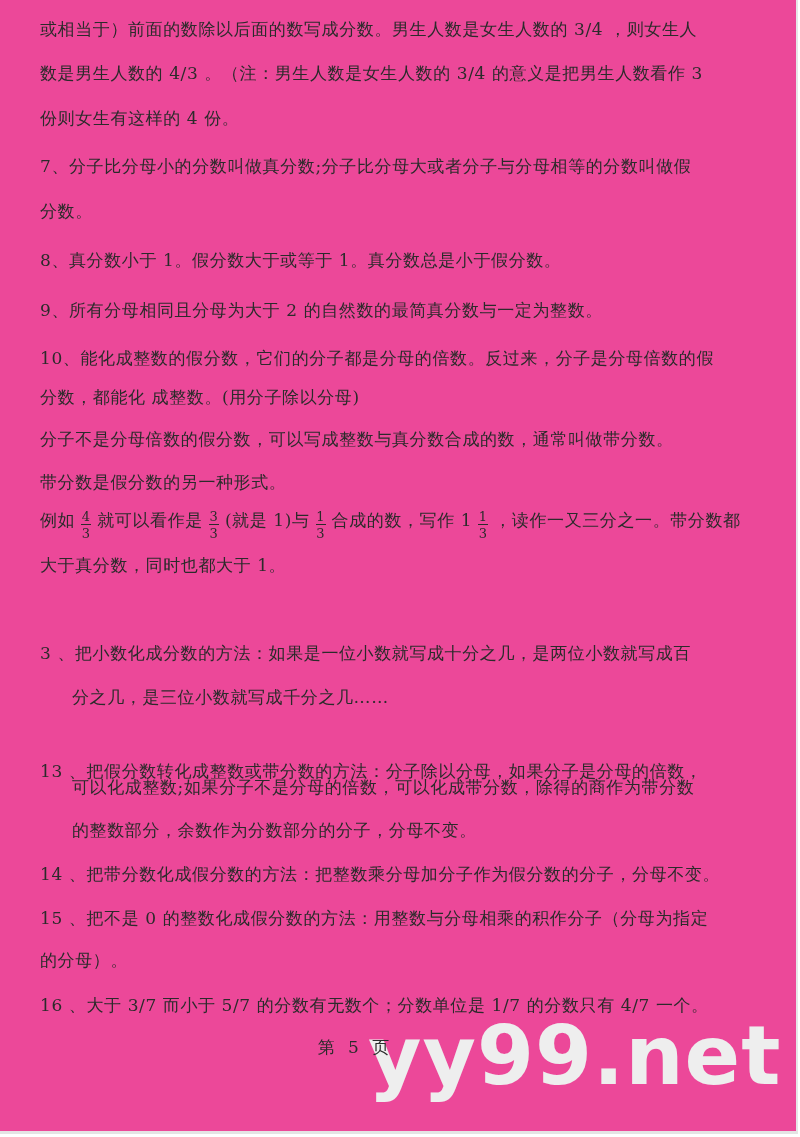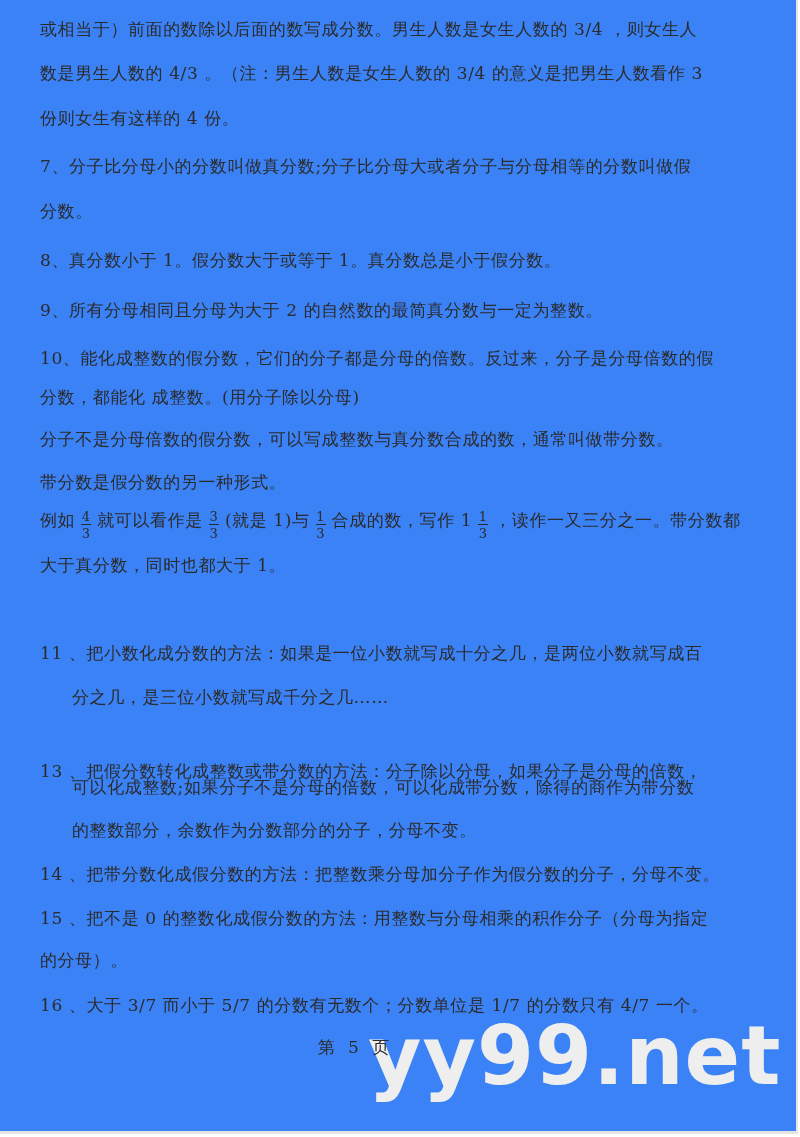--- a/index.html
+++ b/index.html
@@ -13,21 +13,21 @@
       position: relative;
       overflow: hidden;
       font-family: "DejaVu Serif", "Liberation Serif", serif;
       color: #2b2b2b;
     }
     .page {
       position: absolute;
       left: 0; top: 0;
       width: 796px;
       height: 1131px;
-      background: #3b82f6;
+      background: #ec4899;
       border-right: 2px solid #e6e6e6;
       border-bottom: 3px solid #e4e4e4;
     }
     .line {
       position: absolute;
       left: 40px;
       font-size: 17px;
       line-height: 20px;
       white-space: nowrap;
       letter-spacing: 0.6px;
@@ -102,21 +102,21 @@
     <span class="frac"><span class="num">3</span><span class="den">3</span></span>
     <span> (就是 1)与</span>
     <span class="frac"><span class="num">1</span><span class="den">3</span></span>
     <span>合成的数，写作 1</span>
     <span class="frac"><span class="num">1</span><span class="den">3</span></span>
     <span>，读作一又三分之一。带分数都</span>
   </div>
   <div class="line" style="top:555px">大于真分数，同时也都大于 1。</div>
 
 
-  <div class="line" style="top:643px">11 、把小数化成分数的方法：如果是一位小数就写成十分之几，是两位小数就写成百</div>
+  <div class="line" style="top:643px">3 、把小数化成分数的方法：如果是一位小数就写成十分之几，是两位小数就写成百</div>
   <div class="line indent" style="top:687px">分之几，是三位小数就写成千分之几……</div>
 
   <div class="line" style="top:761px">13 、把假分数转化成整数或带分数的方法：分子除以分母，如果分子是分母的倍数，</div>
   <div class="line indent" style="top:820px">的整数部分，余数作为分数部分的分子，分母不变。</div>
   <div class="line indent" style="top:777px">可以化成整数;如果分子不是分母的倍数，可以化成带分数，除得的商作为带分数</div>
 
   <div class="line" style="top:864px">14 、把带分数化成假分数的方法：把整数乘分母加分子作为假分数的分子，分母不变。</div>
 
   <div class="line" style="top:908px">15 、把不是 0 的整数化成假分数的方法：用整数与分母相乘的积作分子（分母为指定</div>
   <div class="line" style="top:950px">的分母）。</div>

